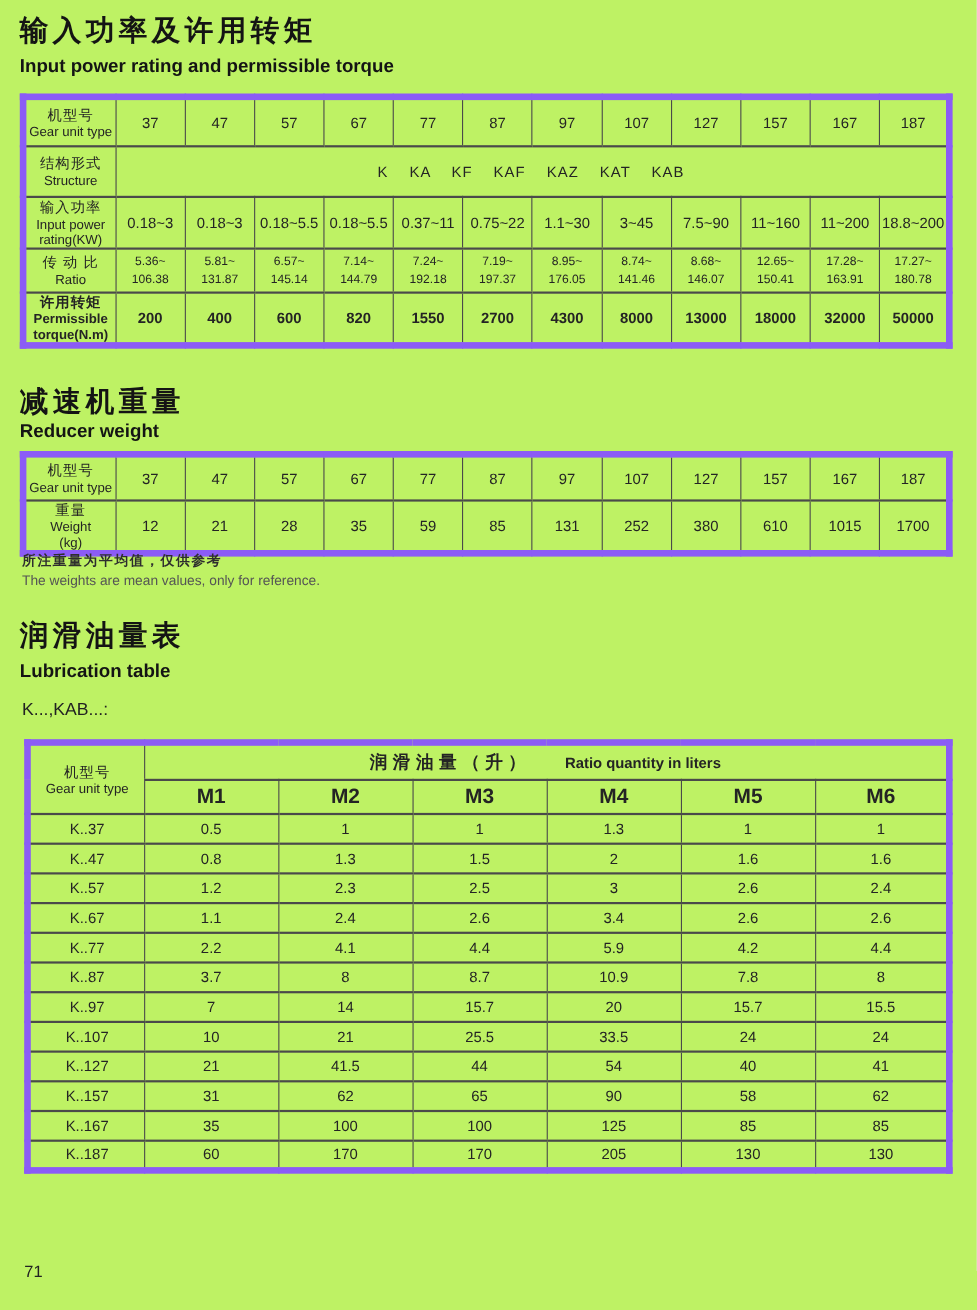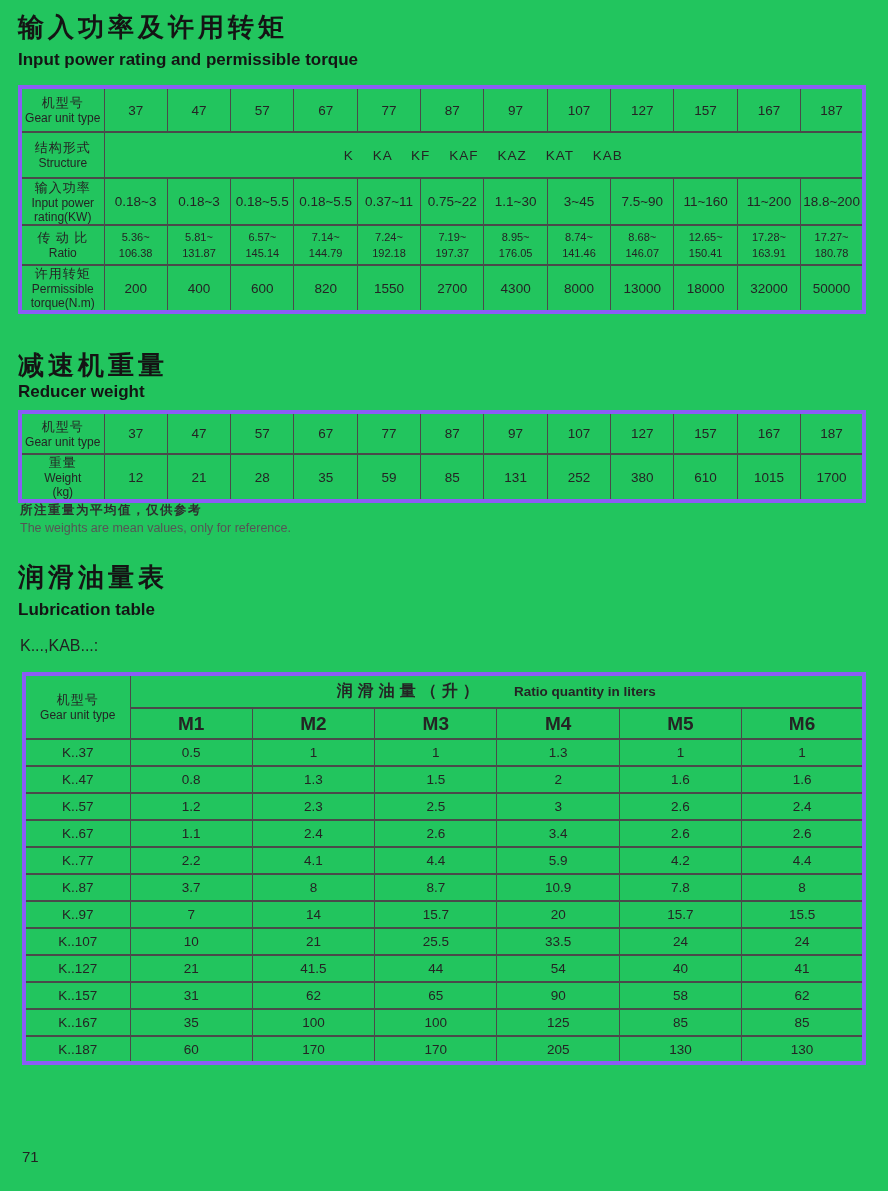--- a/index.html
+++ b/index.html
@@ -1,56 +1,56 @@
 <!DOCTYPE html>
 <html><head>
 <meta charset="utf-8">
 <style>
   html,body{margin:0;padding:0;background:#e8e8e8;}
   .page{
     position:relative;
     width:888px;height:1191px;
-    background:#22c55e;
+    background:#bef264;
     font-family:"Liberation Sans","DejaVu Sans",sans-serif;
     color:#1e1e1e;
     overflow:hidden;
   }
   .title-zh{
     position:absolute;left:18px;
     font-size:26px;font-weight:700;letter-spacing:4px;
     color:#141414;white-space:nowrap;
   }
   .title-en{
     position:absolute;left:18px;
     font-size:17px;font-weight:700;color:#141414;white-space:nowrap;
   }
   table.grid{
     position:absolute;
     border-collapse:collapse;table-layout:fixed;
-    border:4px solid #8b5cf6;
+    border:6px solid #8b5cf6;
   }
   table.grid td{
     border-left:1px solid #4a4a4a;
     border-right:1px solid #4a4a4a;
     border-top:2px solid #4a4a4a;
     border-bottom:2px solid #4a4a4a;
     text-align:center;vertical-align:middle;
     padding:0 1px;
     color:#242424;
   }
   #t1{left:18px;top:85px;width:848px;}
   #t2{left:18px;top:410px;width:848px;}
   #t3{left:22px;top:672px;width:844px;}
   .colA{width:84px;}
   .colA3{width:106px;}
   #t1 tr:nth-child(1){height:45px;}
   #t1 tr:nth-child(2){height:46px;}
   #t1 tr:nth-child(3){height:47px;}
   #t1 tr:nth-child(4){height:40px;}
-  #t1 tr:nth-child(5){height:44px;}
+  #t1 tr:nth-child(5){height:44px;font-weight:bold;}
   #t2 tr{height:42px;}
   #t3 tr.hdr1{height:34px;}
   #t3 tr.hdr2{height:31px;}
   #t3 tr.data{height:27px;}
   .lbl-zh{font-size:13px;line-height:16px;letter-spacing:1px;}
   .lbl-en{font-size:12px;line-height:14px;letter-spacing:0;}
   .data-cell{font-size:13.5px;}
   .ratio-cell{white-space:pre-line;line-height:16px;font-size:11px;}
   .structure-cell{white-space:pre;font-size:13.5px;letter-spacing:1px;}
   .fill-zh{font-weight:700;font-size:16px;letter-spacing:5px;margin-right:26px;}

